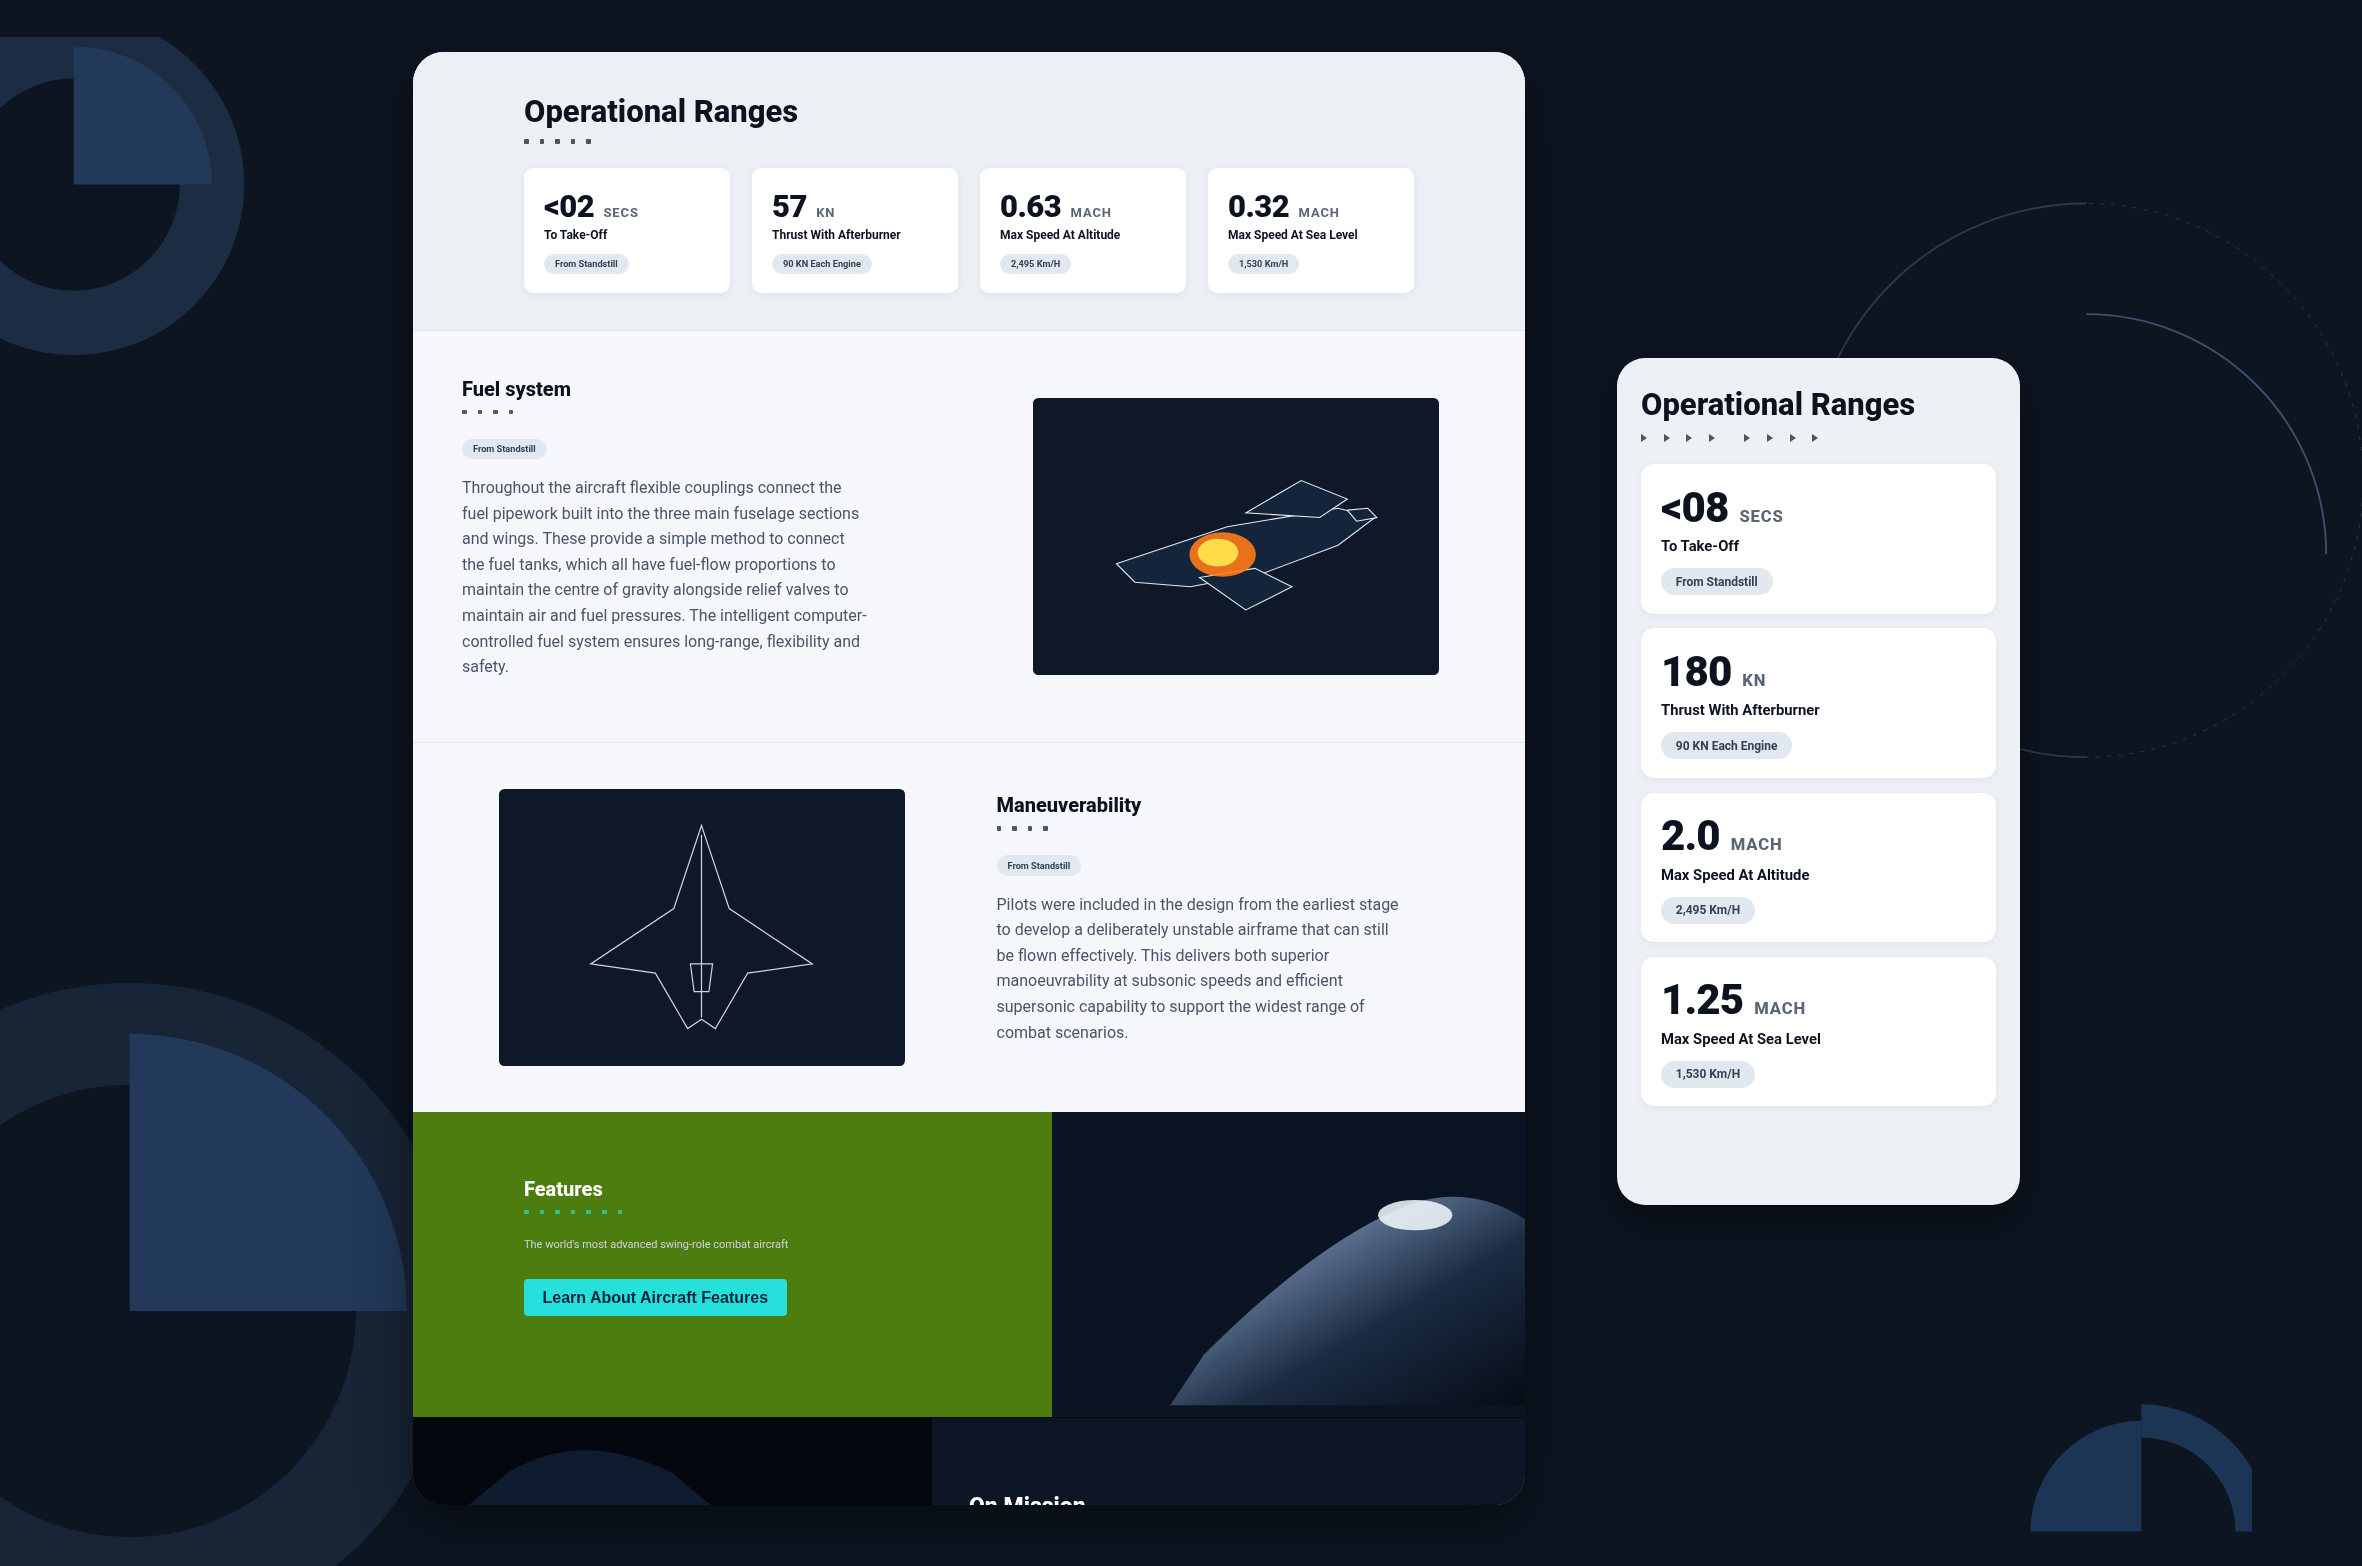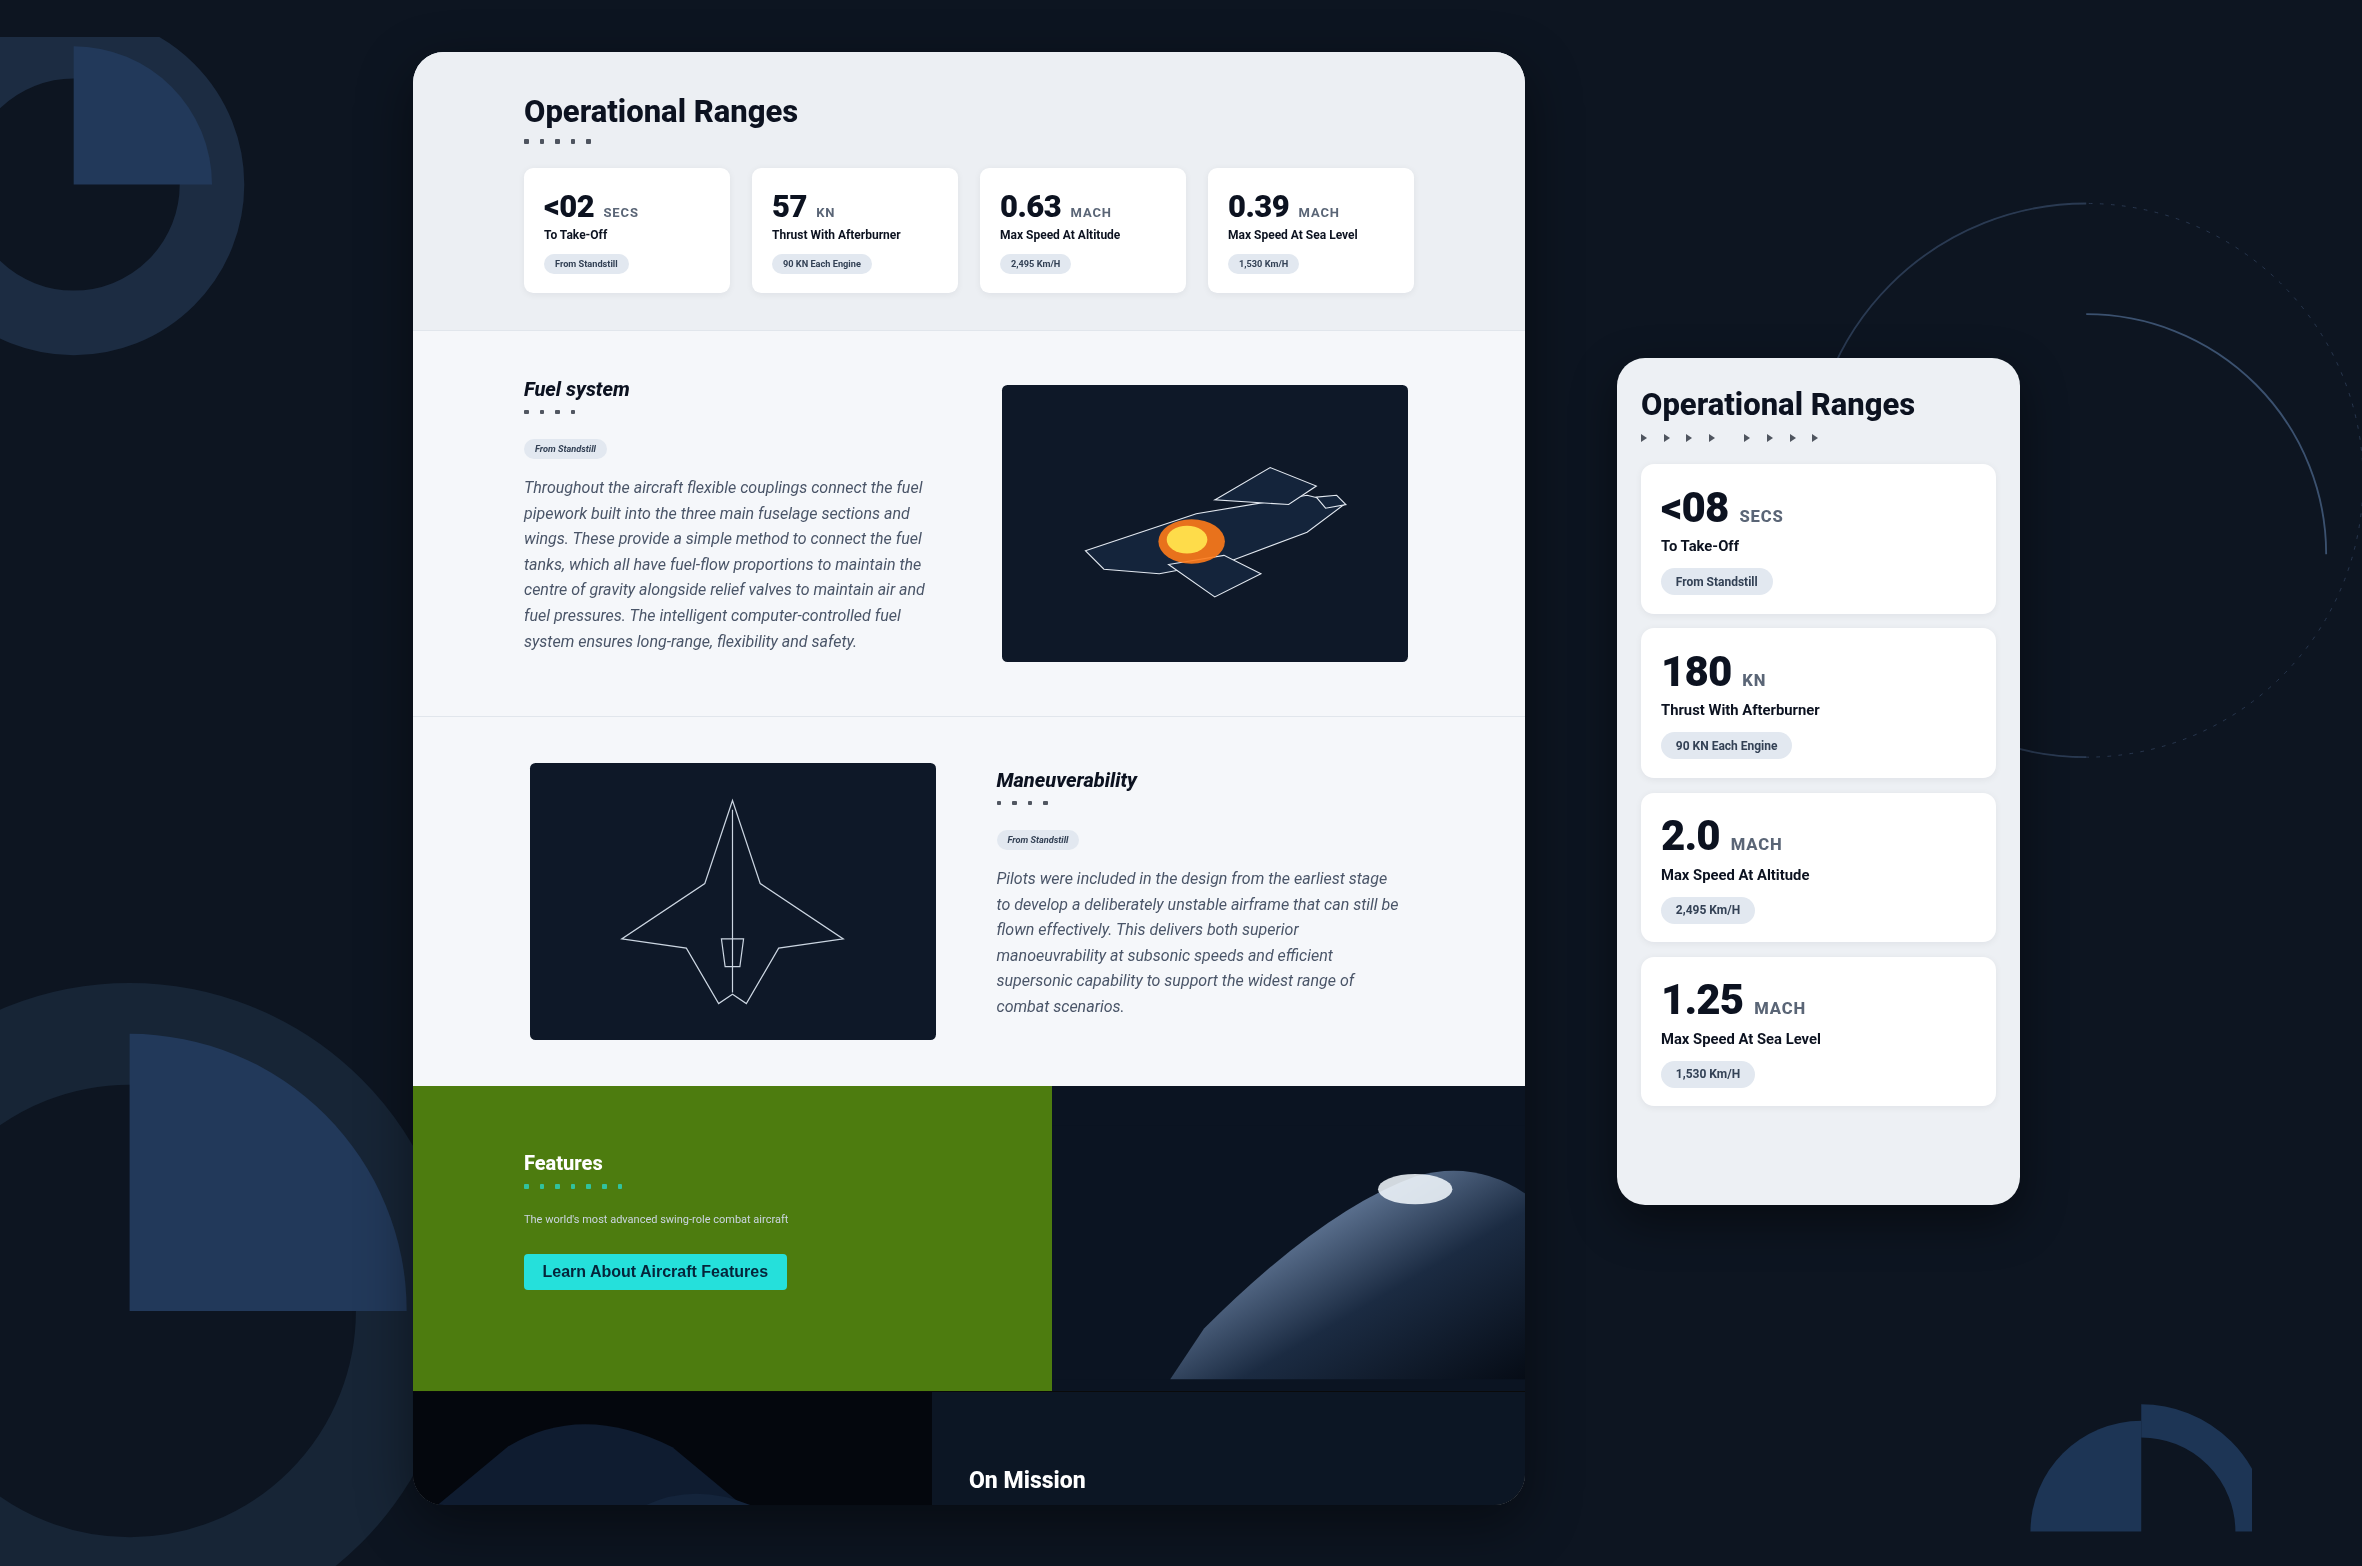--- a/index.html
+++ b/index.html
@@ -62,23 +62,22 @@
   .stat-unit{font-size:13px;font-weight:700;color:#5a6576;letter-spacing:0.9px;}
   .stat-label{font-size:12px;font-weight:700;margin:3.7px 0 11px;}
   .pill{
     display:inline-block;background:var(--pill);color:var(--pill-tx);
     padding:4.6px 11px;border-radius:922px;font-size:9.2px;font-weight:700;
   }
 
   
   .section{
     display:flex;gap:55px;align-items:center;
-    padding:46px 111px;background:#f5f7fa;
+    padding:46px 49px;background:#f5f7fa;
     border-top:0.9px solid #e1e6ec;
-    font-style:italic;
   }
   .section .sec-text{flex:1;}
   .section .sec-img{flex:1;display:flex;justify-content:center;}
   .sec-h{font-size:20px;font-weight:800;margin:0 0 9.2px;}
   .sec-pill{margin:9.2px 0 14.8px;}
   .sec-p{font-size:16px;line-height:1.6;color:var(--muted);max-width:406px;}
 
   .jet-tile{
     width:406px;height:277px;background:#0e1828;border-radius:5.5px;
     display:flex;align-items:center;justify-content:center;overflow:hidden;
@@ -202,21 +201,21 @@
         <div class="stat-row">
           <span class="stat-val">0.63</span>
           <span class="stat-unit">MACH</span>
         </div>
         <div class="stat-label">Max Speed At Altitude</div>
         <span class="pill">2,495 Km/H</span>
       </div>
 
       <div class="stat-card">
         <div class="stat-row">
-          <span class="stat-val">0.39</span>
+          <span class="stat-val">0.32</span>
           <span class="stat-unit">MACH</span>
         </div>
         <div class="stat-label">Max Speed At Sea Level</div>
         <span class="pill">1,530 Km/H</span>
       </div>
     </div>
   </div>
 
   <div class="section">
     <div class="sec-text">

